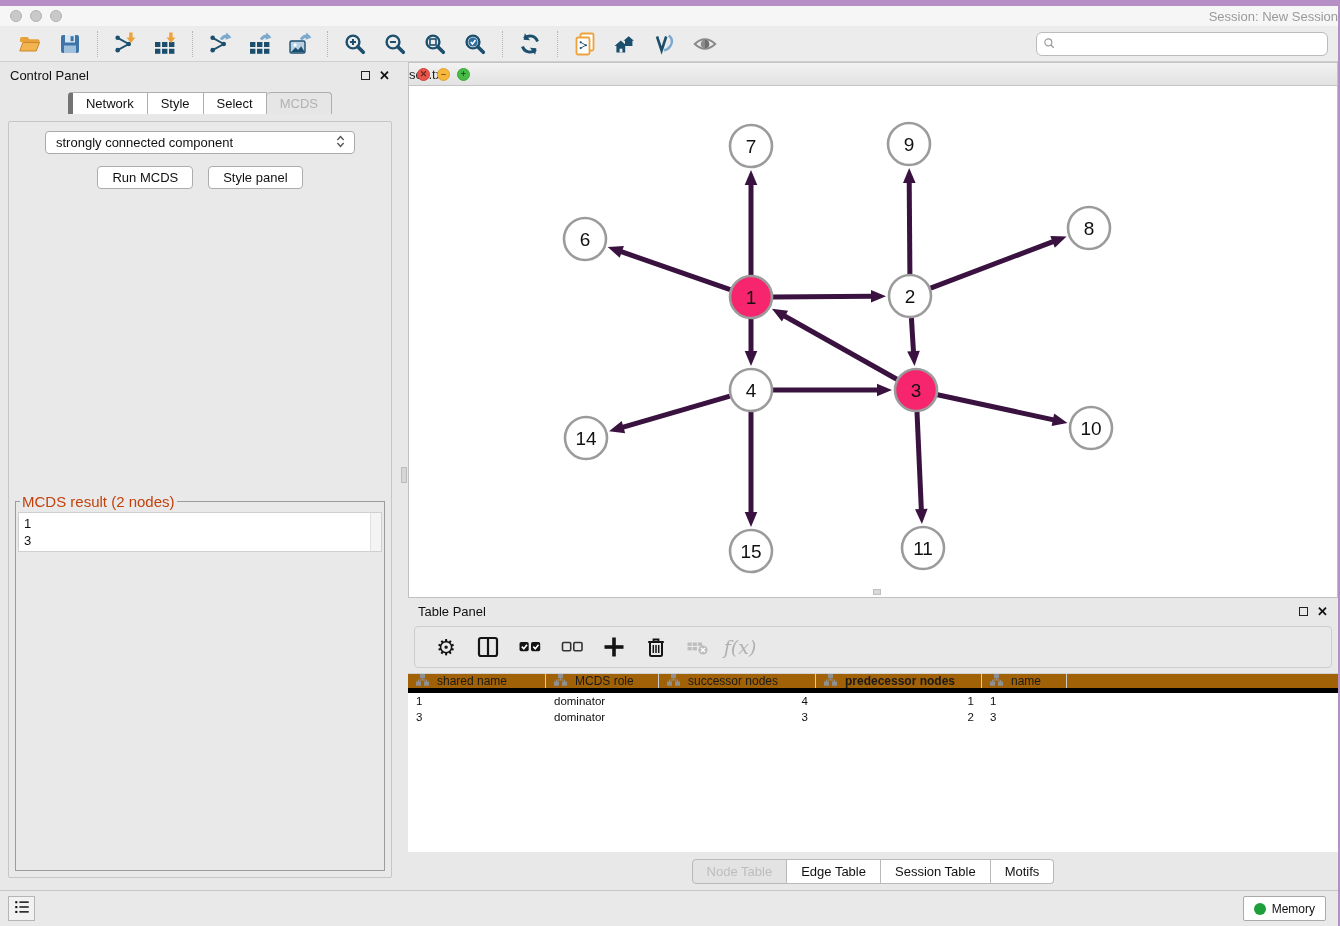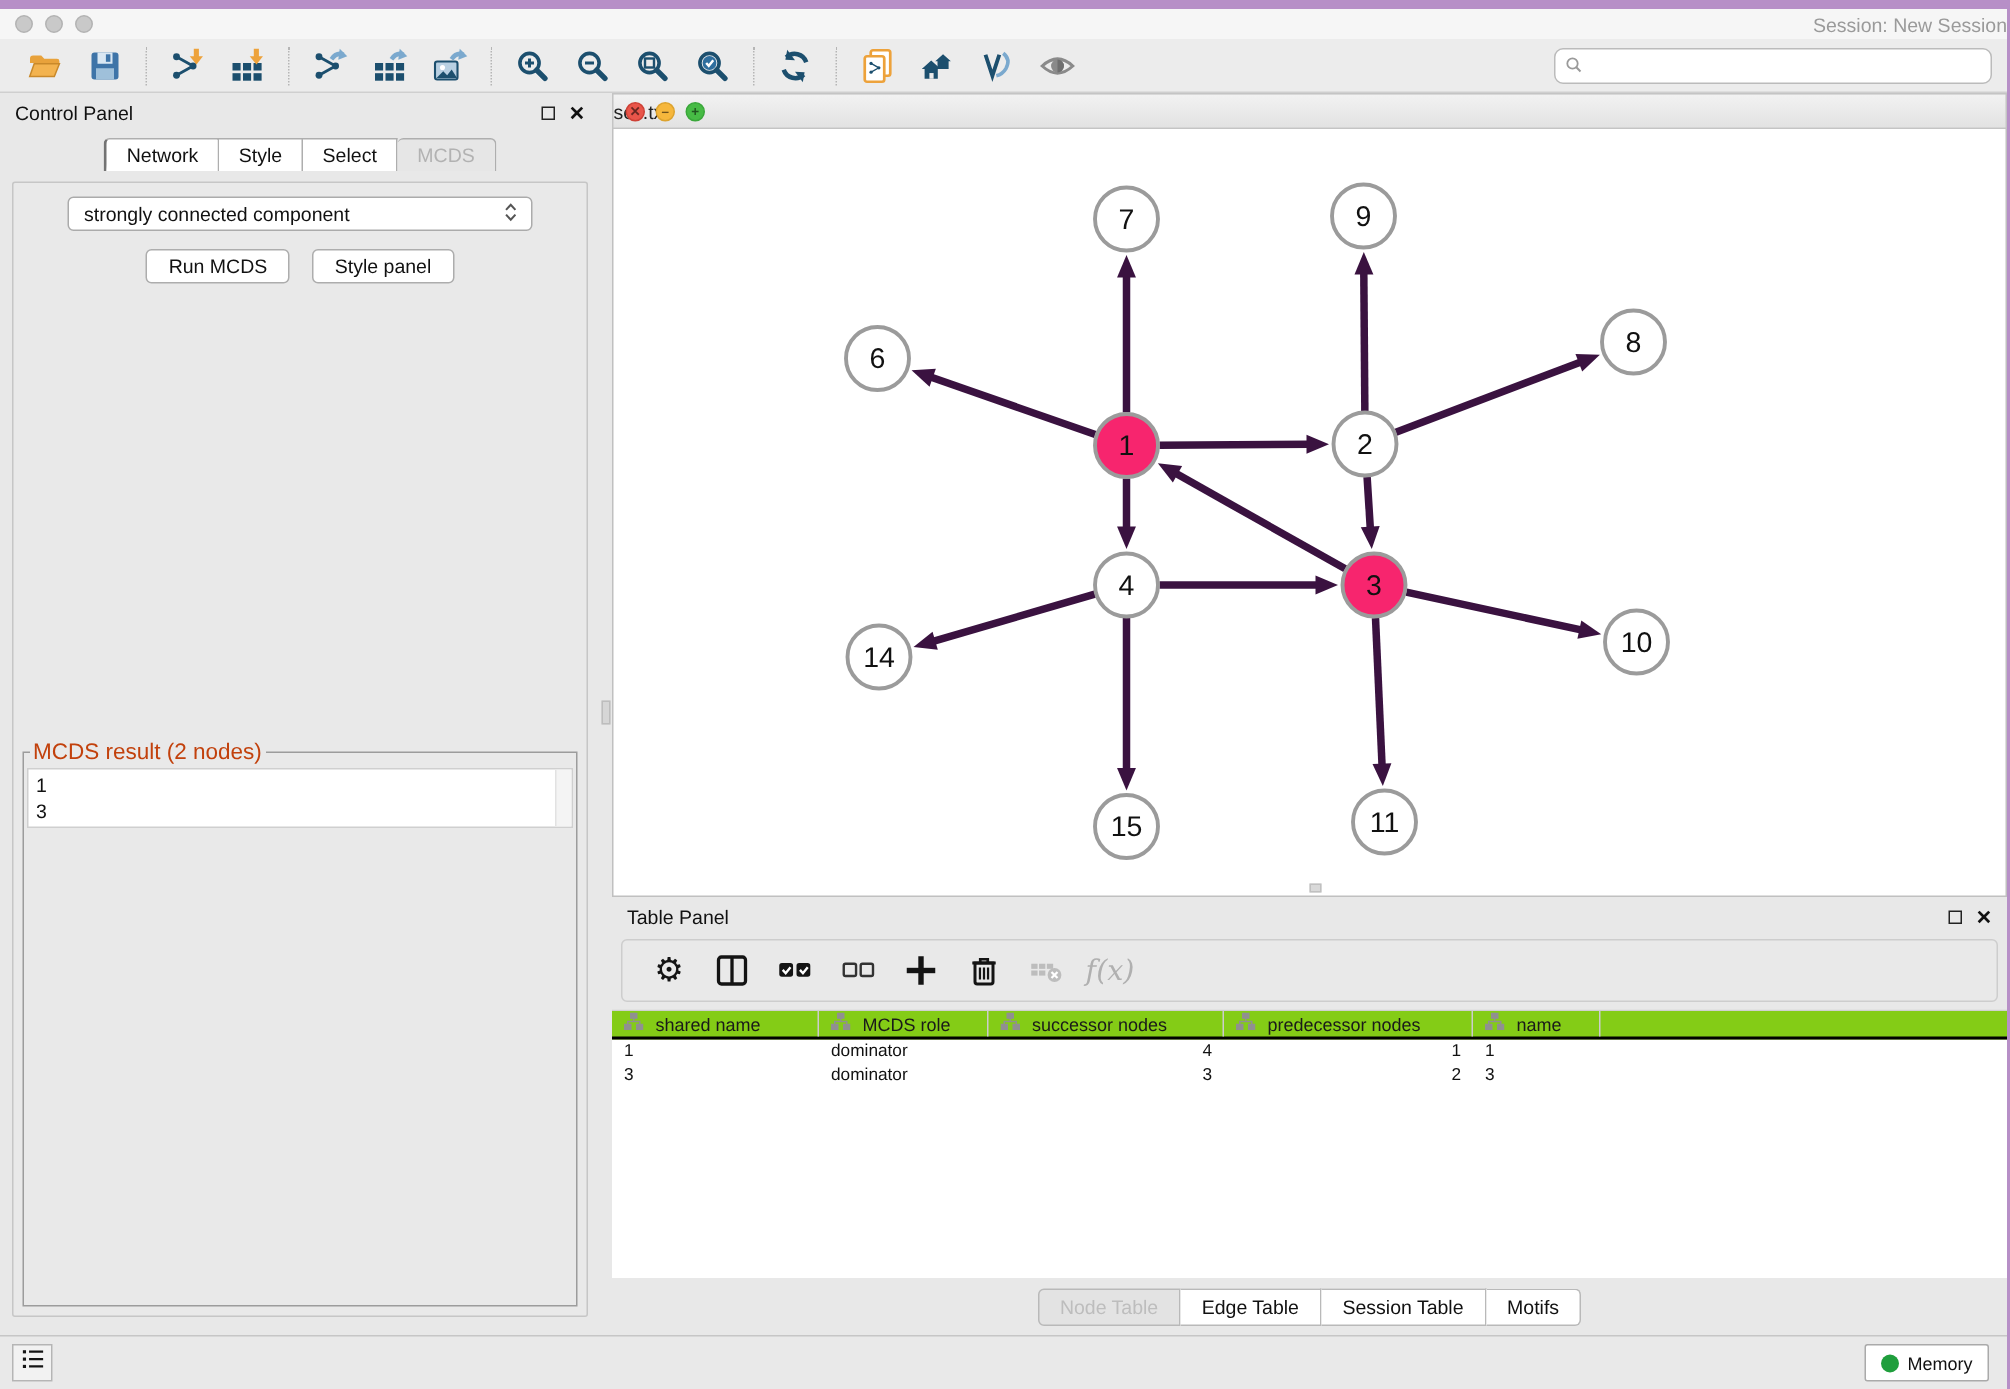--- a/index.html
+++ b/index.html
@@ -33,21 +33,21 @@
   
   .cpanel { position:absolute; left:0; top:0; width:400px; bottom:0; }
   .panel-head { height:26px; display:flex; align-items:center; padding:0 10px; }
   .panel-head .ttl { font-size:13px; color:#111; }
   .panel-ctrl { margin-left:auto; display:flex; gap:9px; align-items:center; }
   .float-ico { width:9px; height:9px; border:1.5px solid #222; display:inline-block; }
   .close-ico { font-size:13px; font-weight:bold; color:#111; line-height:9px; }
   .cp-tabs { display:flex; justify-content:center; margin-top:4px; position:relative; z-index:2; }
   .tab { font-size:13px; padding:3px 13px; background:#fff; border:1px solid #aeaeae; border-bottom:none;
     border-left:none; color:#111; }
-  .tab:first-child { border-left:2px solid #737373; border-top-left-radius:4px; }
+  .tab:first-child { border-left:5px solid #737373; border-top-left-radius:4px; }
   .tab:last-child { border-top-right-radius:4px;text-align:right; }
   .tab.active { background:#e6e6e6; color:#b2b2b2; border-radius:4px 4px 0 0; }
   .cp-box { position:absolute; left:8px; right:8px; top:59px; bottom:12px; background:#e9e9e9;
     border:1px solid #c6c6c6; border-radius:2px; display:flex; flex-direction:column; }
   .opt-label { text-align:center; font-size:13px; margin-top:17px; color:#111; }
   .selectbox { margin:9px 36px 0; height:23px; background:#fff; border:1px solid #ababab; border-radius:4px;
     display:flex; align-items:center; font-size:13px; padding:0 6px 0 10px; color:#111; }
   .selectbox .spin { margin-left:auto; }
   .btnrow { display:flex; justify-content:center; gap:15px; margin-top:12px; }
   .btn { font-size:13px; padding:3px 14px; background:#fff; border:1px solid #adadad; border-radius:4px; color:#111; }
@@ -78,21 +78,21 @@
   .canvas-grip { position:absolute; left:50%; bottom:2px; width:8px; height:6px; background:#d9d9d9; border:1px solid #c0c0c0; }
 
   
   .tpanel { position:absolute; left:408px; top:536px; right:0; bottom:0; }
   .tp-toolbar { margin:2px 6px 0; height:42px; background:#e9e9e9; border:1px solid #cdcdcd; border-radius:4px;
     display:flex; align-items:center; padding:0 10px; }
   .tp-toolbar .tbi { margin:0 7px; }
   .gear-glyph { font-size:22px; color:#141414; font-family:"DejaVu Sans", sans-serif; }
   .fx { font-family:"DejaVu Serif", serif; font-style:italic; font-size:19px; color:#b0b0b0; }
   .tbl-wrap { position:absolute; left:0; right:0; top:75px; bottom:38px; background:#fff; border-top:1px solid #d0d0d0; }
-  .thead { display:flex; border-bottom:2px solid #000000; background:#84cc16; height:19px; }
+  .thead { display:flex; border-bottom:5px solid #000000; background:#a16207; height:19px; }
   .th { display:flex; align-items:center; justify-content:flex-start; gap:8px; font-size:12px; color:#1a1a1a;
     border-right:1px solid #cccccc; padding-left:8px; }
   .th:last-child { }
   .trow { display:flex; height:16px; align-items:center; }
   .td { font-size:11.5px; color:#111; padding:0 8px; white-space:nowrap; overflow:hidden; }
   .td.r { text-align:right; }
   .tp-tabs-strip { position:absolute; left:0; right:0; bottom:0; height:38px; display:flex;
     align-items:center; justify-content:center; background:#e8e8e8; }
   .tp-tabs { display:flex; }
   .btab { font-size:13px; padding:4px 14px; background:#fff; border:1px solid #b9b9b9; border-left:none; color:#111; }
@@ -495,21 +495,21 @@
               <span><svg width="13" height="12" viewBox="0 0 13 12">
                   <g fill="#909090" stroke="#909090">
                     <rect x="4.5" y="0.5" width="4" height="3.2"></rect>
                     <rect x="0.5" y="8" width="4" height="3.2"></rect>
                     <rect x="8.5" y="8" width="4" height="3.2"></rect>
                     <path d="M6.5 3.7 v2.3 M2.5 8 v-2 h8 v2" fill="none" stroke-width="1"></path>
                   </g>
                 </svg></span>
               <span>successor nodes</span>
             </div>
-            <div class="th" style="width: 166px;">
+            <div class="th" style="width: 166px; font-weight: bold;">
               <span><svg width="13" height="12" viewBox="0 0 13 12">
                   <g fill="#909090" stroke="#909090">
                     <rect x="4.5" y="0.5" width="4" height="3.2"></rect>
                     <rect x="0.5" y="8" width="4" height="3.2"></rect>
                     <rect x="8.5" y="8" width="4" height="3.2"></rect>
                     <path d="M6.5 3.7 v2.3 M2.5 8 v-2 h8 v2" fill="none" stroke-width="1"></path>
                   </g>
                 </svg></span>
               <span>predecessor nodes</span>
             </div>

